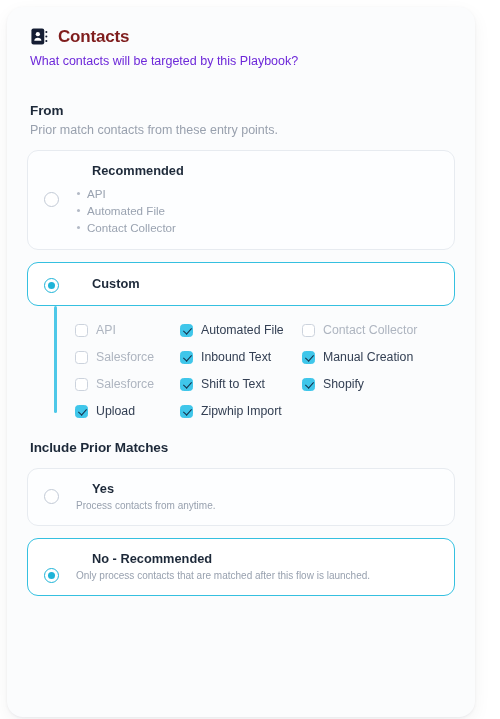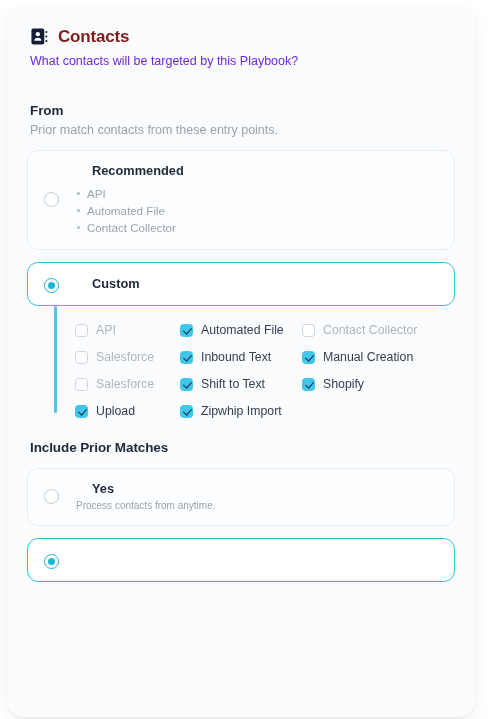--- a/index.html
+++ b/index.html
@@ -358,19 +358,23 @@
         <div class="opt-card">
           <div class="radio"></div>
           <div class="opt-body">
             <div class="opt-label">Yes</div>
             <div class="opt-desc">Process contacts from anytime.</div>
           </div>
         </div>
 
         <div class="opt-card selected mt-12">
           <div class="radio on"></div>
+          <div class="opt-body">
+            <div class="opt-label">No - Recommended</div>
+            <div class="opt-desc">Only process contacts that are matched after this flow is launched.</div>
+          </div>
         </div>
       </div>
     </div>
 
 
   </div>
 </div>
 
 </body></html>

